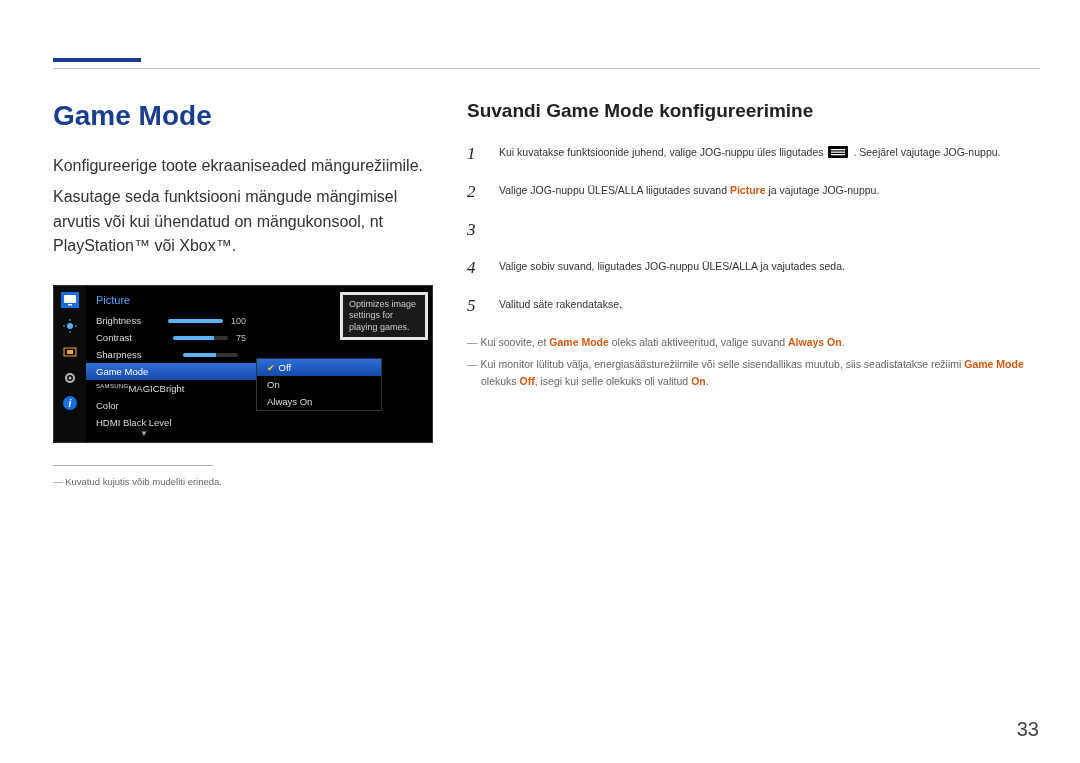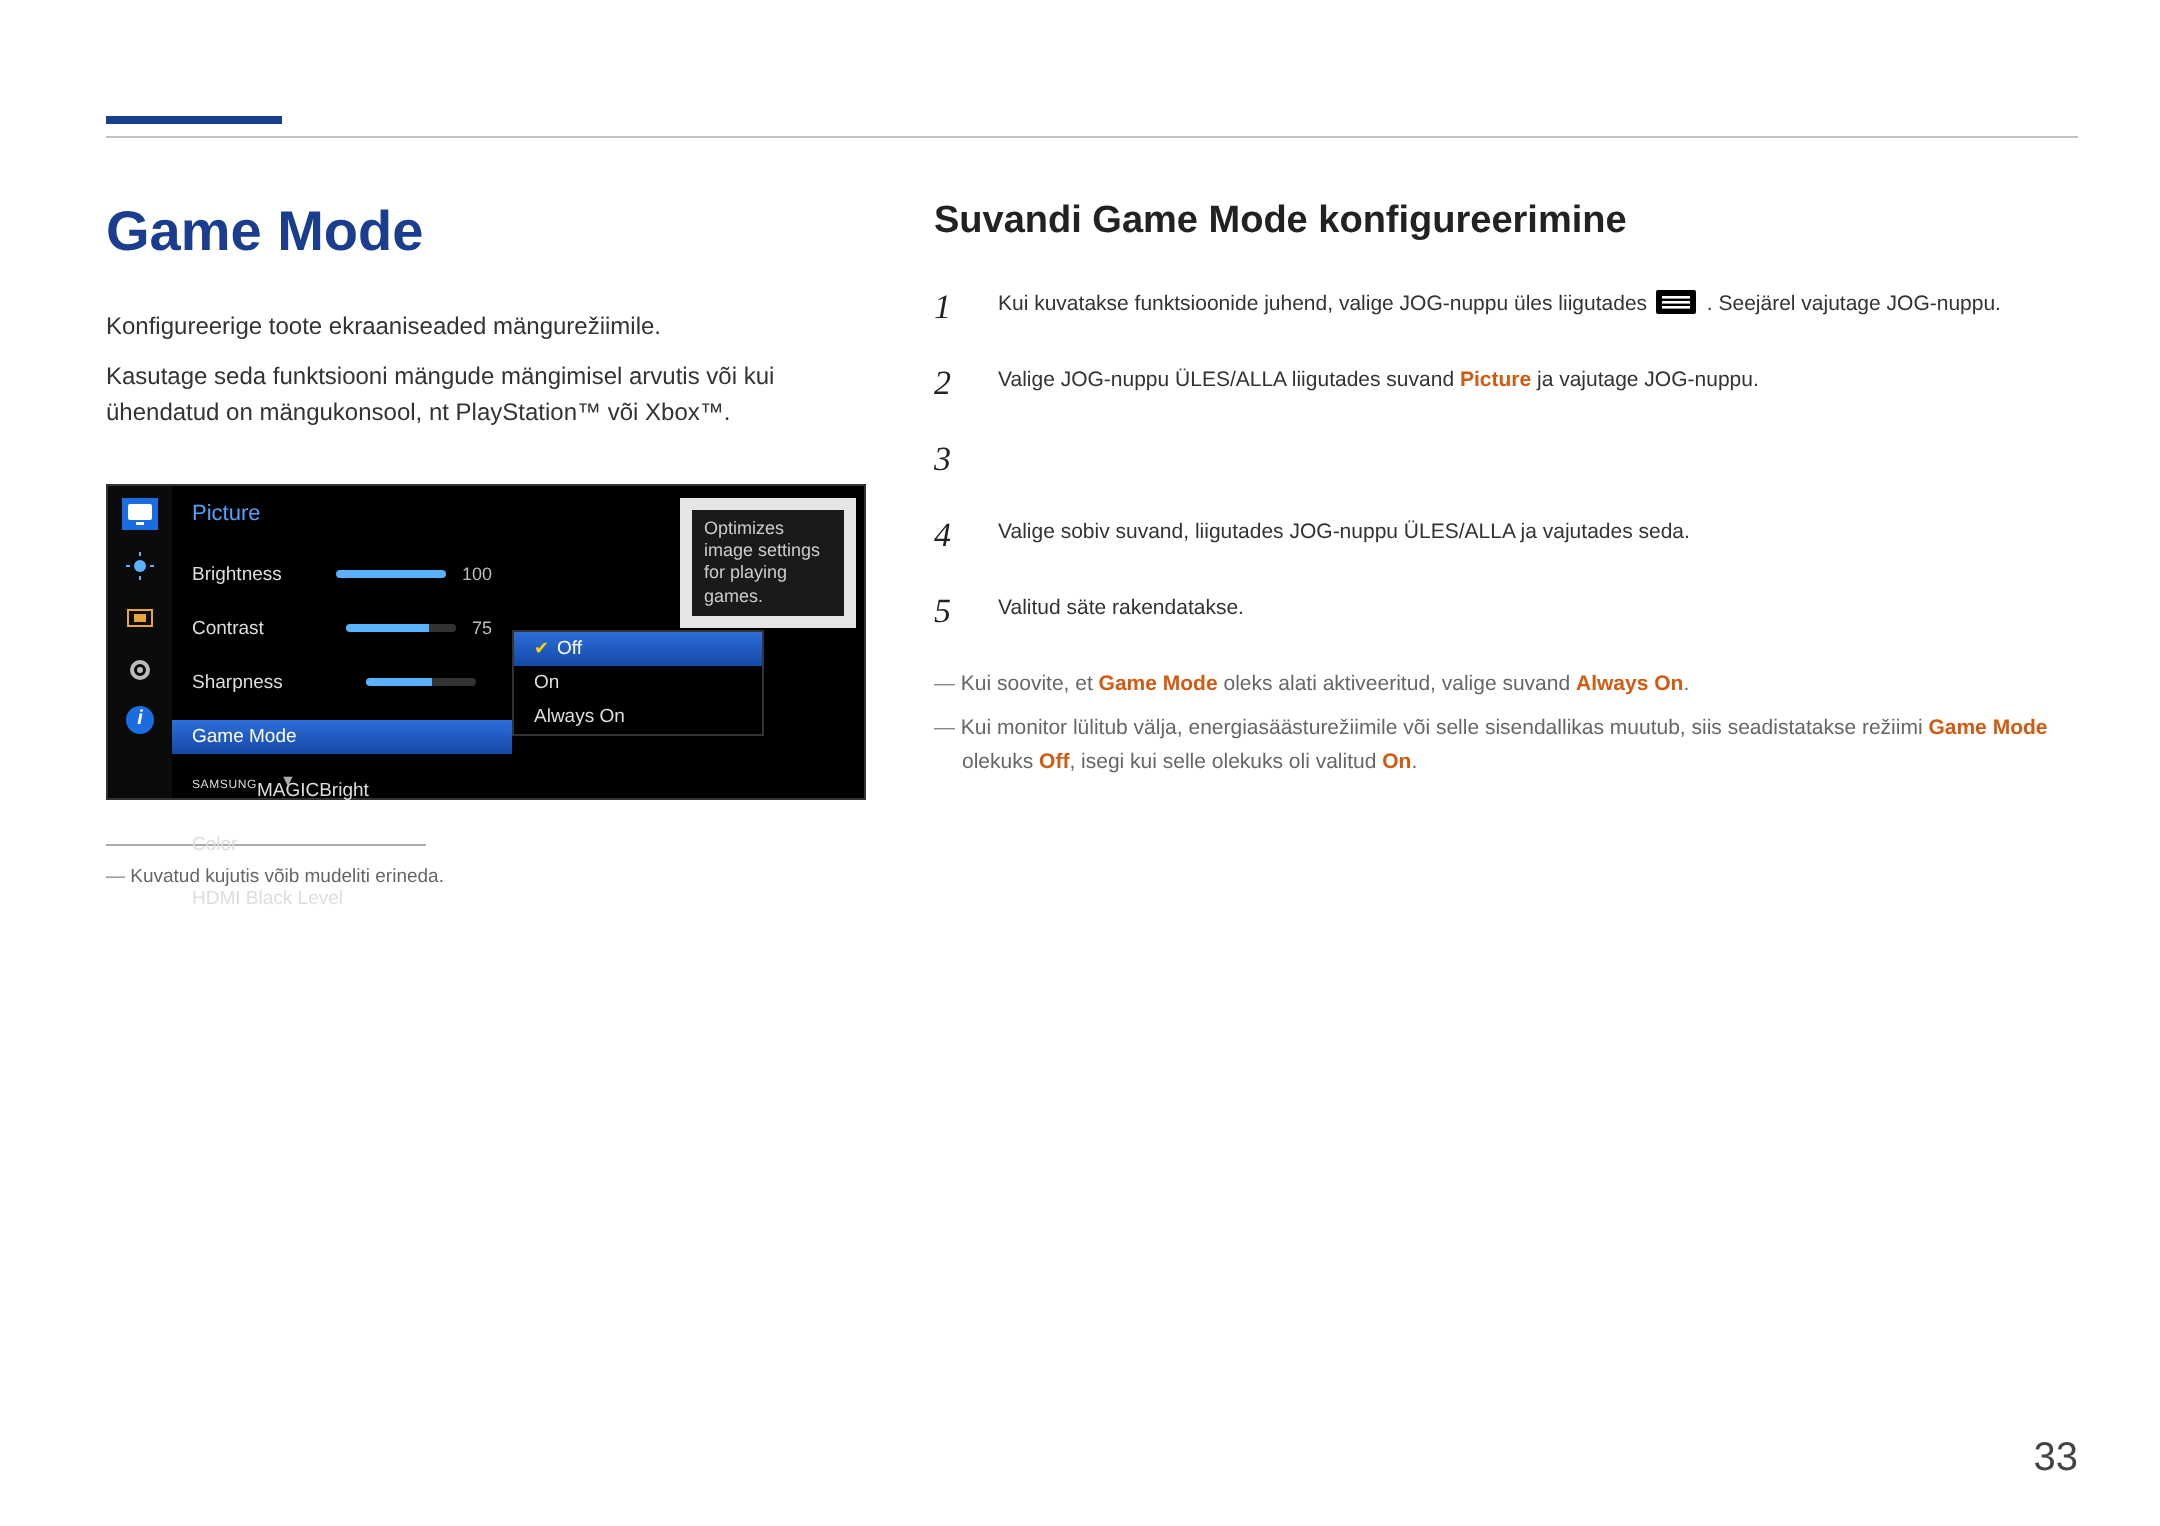--- a/index.html
+++ b/index.html
@@ -36,21 +36,21 @@
       gap: 34px;
     }
     .left-col { width: 380px; flex: 0 0 380px; }
     .right-col { flex: 1; }
     h1 {
       color: #1a3d8f;
       font-size: 28px;
       font-weight: 600;
       margin-bottom: 22px;
     }
-    .intro { font-size: 12px; line-height: 1.55; margin-bottom: 6px; color: #333; }
+    .intro { font-size: 16px; line-height: 1.55; margin-bottom: 6px; color: #333; }
     .osd {
       margin-top: 26px;
       width: 380px;
       height: 158px;
       background: #000;
       border: 1px solid #333;
       display: flex;
       position: relative;
       font-size: 10px;
       color: #ddd;
@@ -67,21 +67,20 @@
     .osd-icon { width: 18px; height: 16px; display:flex; align-items:center; justify-content:center; }
     .osd-menu { width: 170px; padding: 6px 0; }
     .osd-title { color: #4fa3ff; font-size: 11px; padding: 2px 10px 6px; }
     .osd-row {
       height: 17px;
       display: flex;
       align-items: center;
       padding: 0 10px;
       font-size: 9.5px;
       justify-content: space-between;
-      margin-top: 10px;
     }
     .osd-row.sel {
       background: linear-gradient(#2e6ed8, #1549a8);
       color: #fff;
     }
     .osd-val { color: #bbb; font-size: 9px; }
     .osd-bar {
       width: 55px; height: 4px;
       background: linear-gradient(90deg,#5bb3ff 0,#5bb3ff var(--p,100%),#333 var(--p,100%));
       border-radius: 2px;
@@ -107,21 +106,21 @@
       background: linear-gradient(#2e6ed8, #1549a8);
       color: #fff;
     }
     .check { color: #ffd400; margin-right: 4px; font-size: 9px; }
     .osd-tooltip {
       position: absolute;
       right: 4px;
       top: 6px;
       width: 88px;
       background: #1a1a1a;
-      border: 6px solid #e5e5e5;
+      border: 3px solid #e5e5e5;
       padding: 4px 6px;
       font-size: 9px;
       line-height: 1.25;
       color: #ccc;
     }
     .arrow-down {
       position: absolute;
       left: 86px;
       bottom: 4px;
       color: #aaa;

